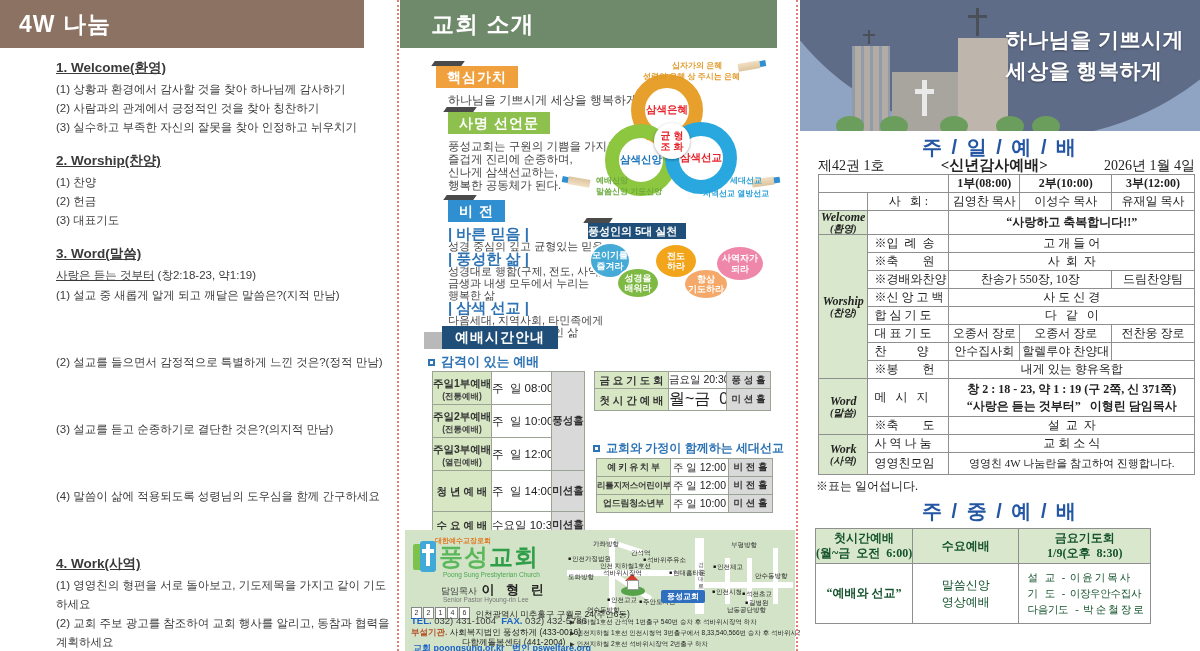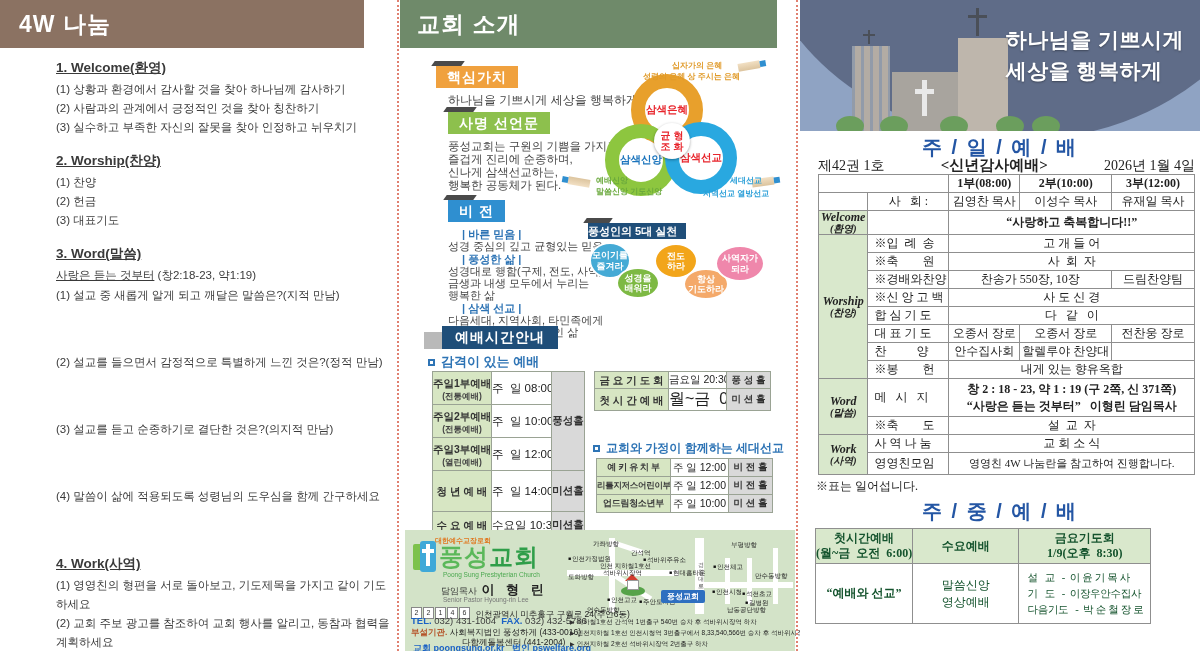--- a/index.html
+++ b/index.html
@@ -16,27 +16,27 @@
   .cL{position:absolute;left:56px;top:58px;width:336px;font-size:11.5px;line-height:19px;color:#3a3a3a;}
   .secT{font-weight:bold;font-size:13.5px;text-decoration:underline;margin:14px 0 3px;}
   .mt0{margin-top:0;}
   .q{margin-bottom:48px;}
   .subline{margin-bottom:1px;}
   .su{text-decoration:underline;}
 
   
   .pM{position:absolute;left:400px;top:0;width:397px;height:651px;background:#fff;}
   .hdrM{position:absolute;left:0;top:0;width:377px;height:48px;background:#6f8a6a;color:#fff;
-        font-size:23px;font-weight:bold;line-height:48px;padding-left:17px;box-sizing:border-box;letter-spacing:1px;}
+        font-size:23px;font-weight:bold;line-height:48px;padding-left:31px;box-sizing:border-box;letter-spacing:1px;}
   .bdg{position:absolute;color:#fff;font-weight:bold;font-size:14px;height:22px;line-height:22px;
        padding:0 11px;letter-spacing:1px;z-index:2;}
   .bdg::before{content:"";position:absolute;left:-3px;top:-5px;width:30px;height:5px;background:#4a4a4a;transform:skewX(-35deg);}
   .bO{background:#f0a13e}.bG{background:#8dc04d}.bB{background:#2f8fd0}
   .mtx{position:absolute;font-size:11.5px;line-height:12.5px;color:#444;}
-  .vname{color:#2e74b5;font-weight:bold;font-size:11px;margin-left:14px;}
+  .vname{color:#2e74b5;font-weight:bold;font-size:15px;}
   .vline{font-size:11px;line-height:12.3px;color:#444;}
 
   
   .don{position:absolute;border-radius:50%;box-sizing:border-box;background:transparent;}
   .dlab{position:absolute;width:42px;height:42px;border-radius:50%;background:#fff;display:flex;
         align-items:center;justify-content:center;font-weight:bold;font-size:10.5px;z-index:4;}
   .dnote{position:absolute;font-size:8px;font-weight:bold;white-space:nowrap;z-index:5;}
   .nO{color:#e09a28}.nG{color:#6aa93c}.nB{color:#2a9fd8}
   .pen{position:absolute;width:22px;height:8px;background:linear-gradient(#f2e0c4,#dcc49e);z-index:1;}
   .pen::after{content:"";position:absolute;right:-6px;top:1px;width:6px;height:6px;background:#2f8fd0;}

